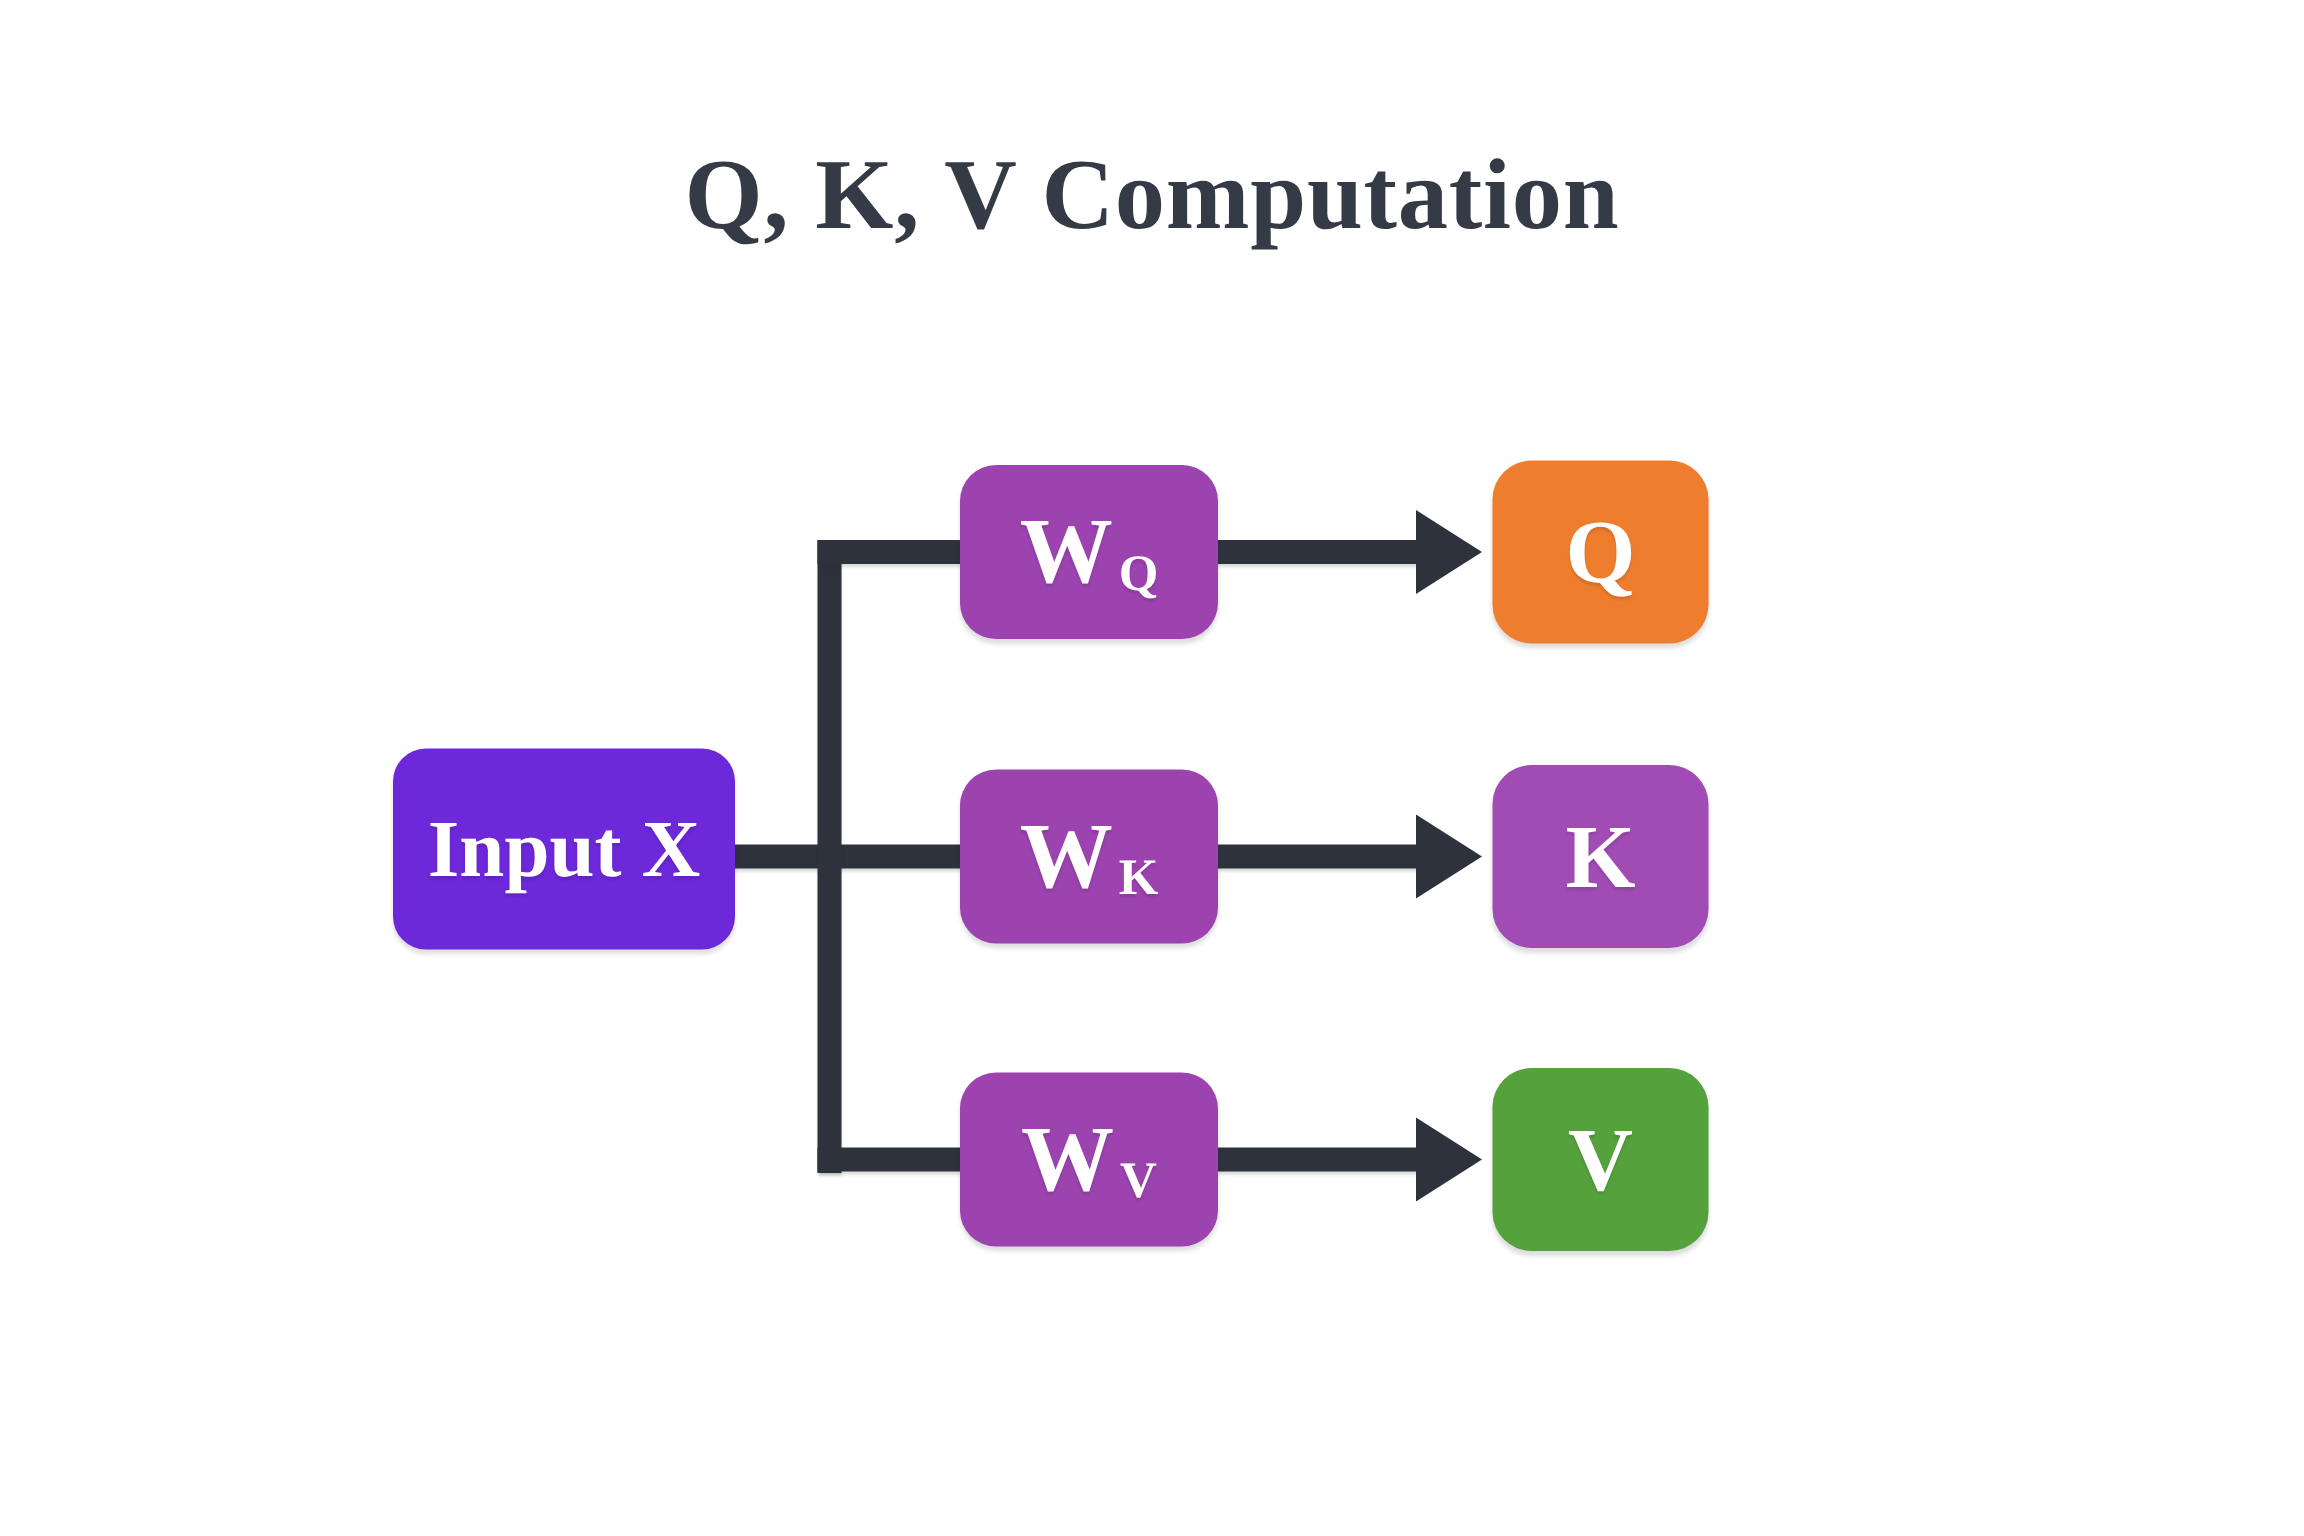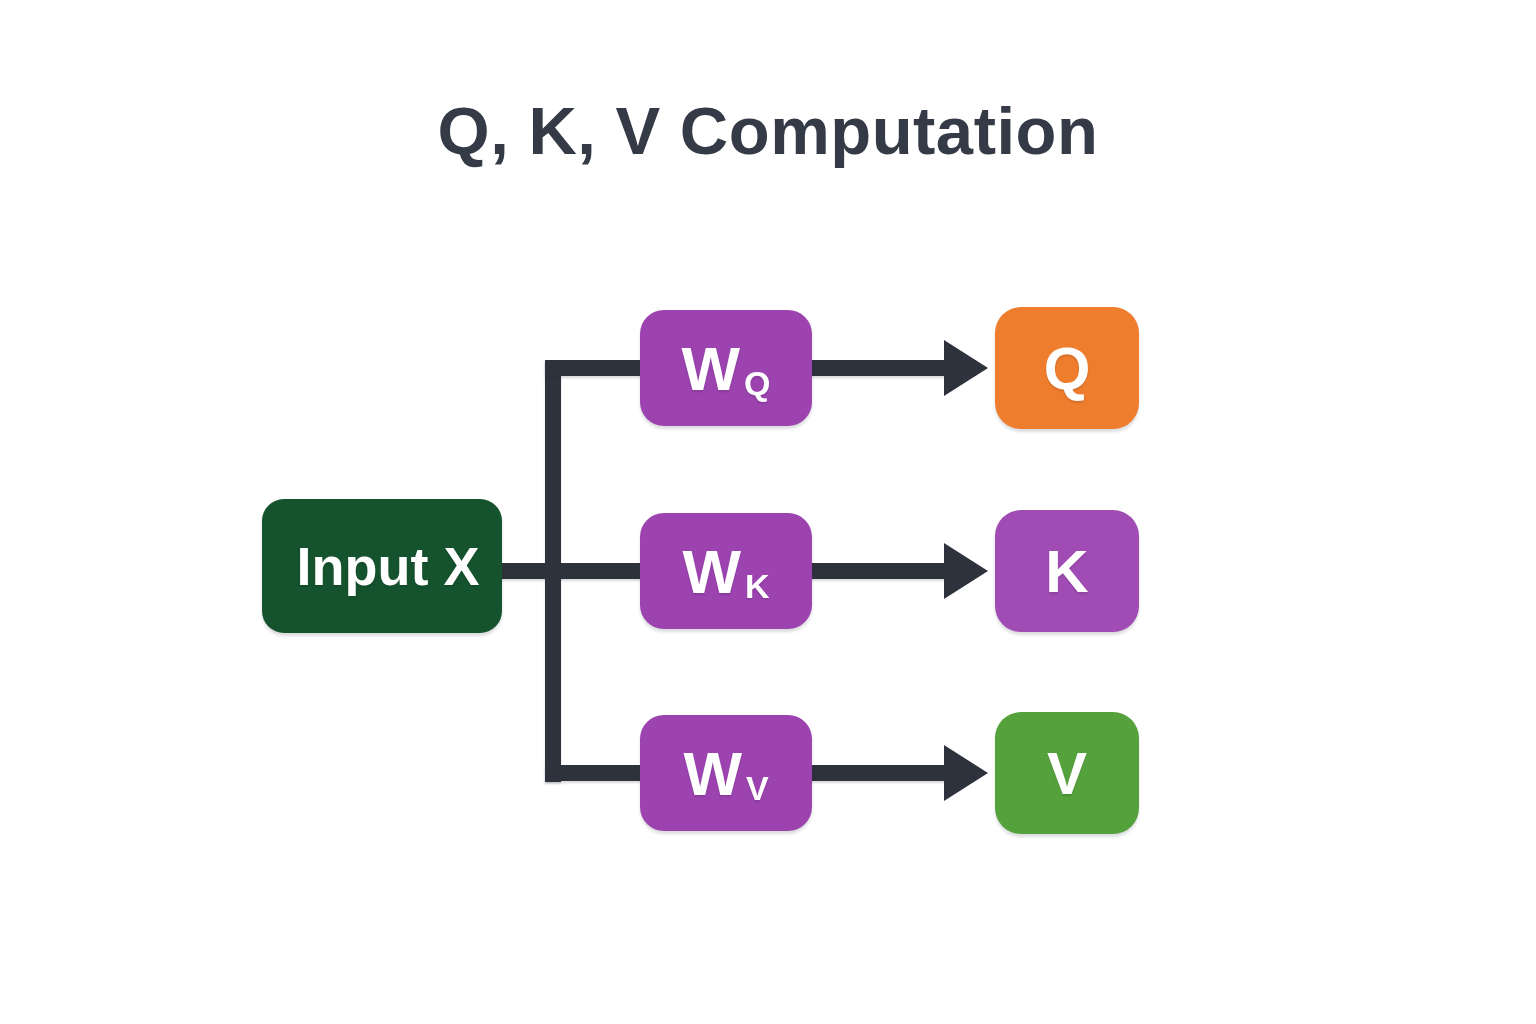--- a/index.html
+++ b/index.html
@@ -6,21 +6,21 @@
     margin: 0;
     padding: 0;
     background: #ffffff;
   }
   .stage {
     position: relative;
     width: 1536px;
     height: 1024px;
     background: #ffffff;
     overflow: hidden;
-    font-family: Liberation Sans, sans-serif;
+    font-family: Liberation Serif, serif;
   }
   .title {
     position: absolute;
     left: 0;
     right: 0;
     top: 92px;
     text-align: center;
     font-size: 67px;
     font-weight: bold;
     color: #343a46;
@@ -33,23 +33,22 @@
     justify-content: center;
     color: #ffffff;
     font-weight: bold;
     box-shadow: 0 3px 3px rgba(40,45,55,0.16);
     text-shadow: 0 2px 2px rgba(0,0,0,0.12);
   }
   .input-box {
     left: 262px; top: 499px;
     width: 228px; height: 134px;
     border-radius: 22px;
-    background: #14532d;
+    background: #6d28d9;
     font-size: 54px;
-    padding-left: 12px;
   }
   .w-box {
     left: 640px;
     width: 172px; height: 116px;
     border-radius: 24px;
     background: #9c43b0;
   }
   .w-q { top: 310px; }
   .w-k { top: 513px; }
   .w-v { top: 715px; }

